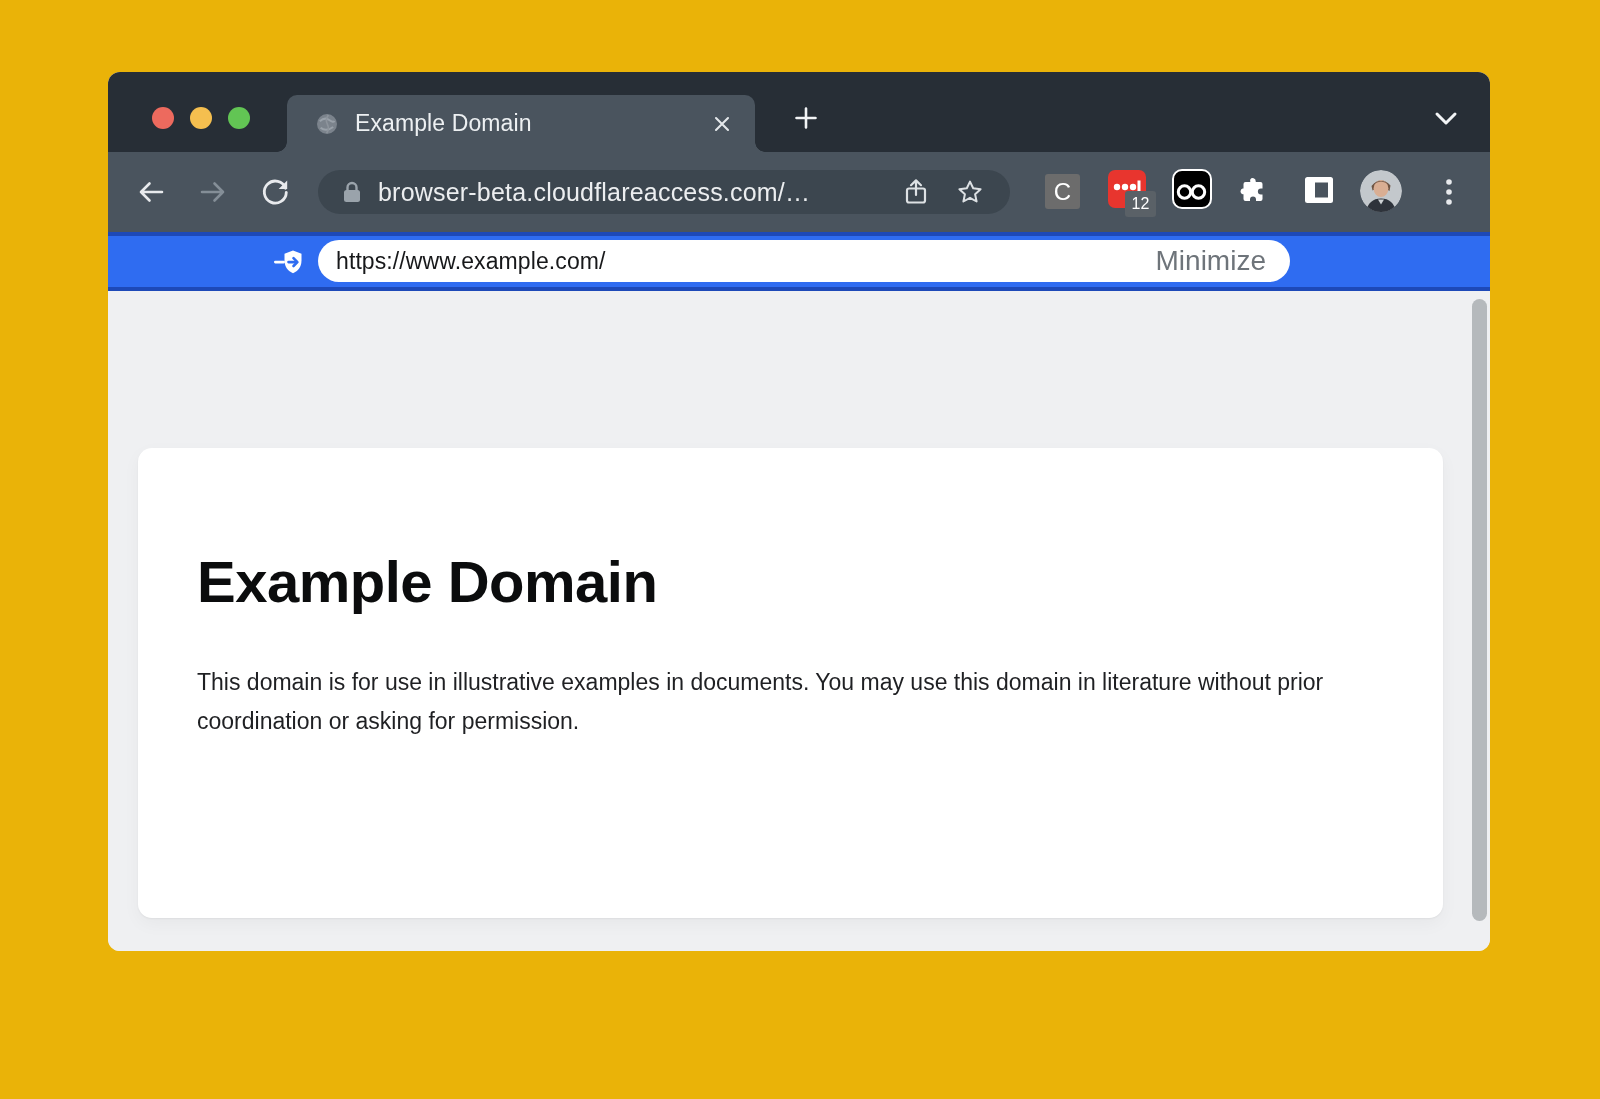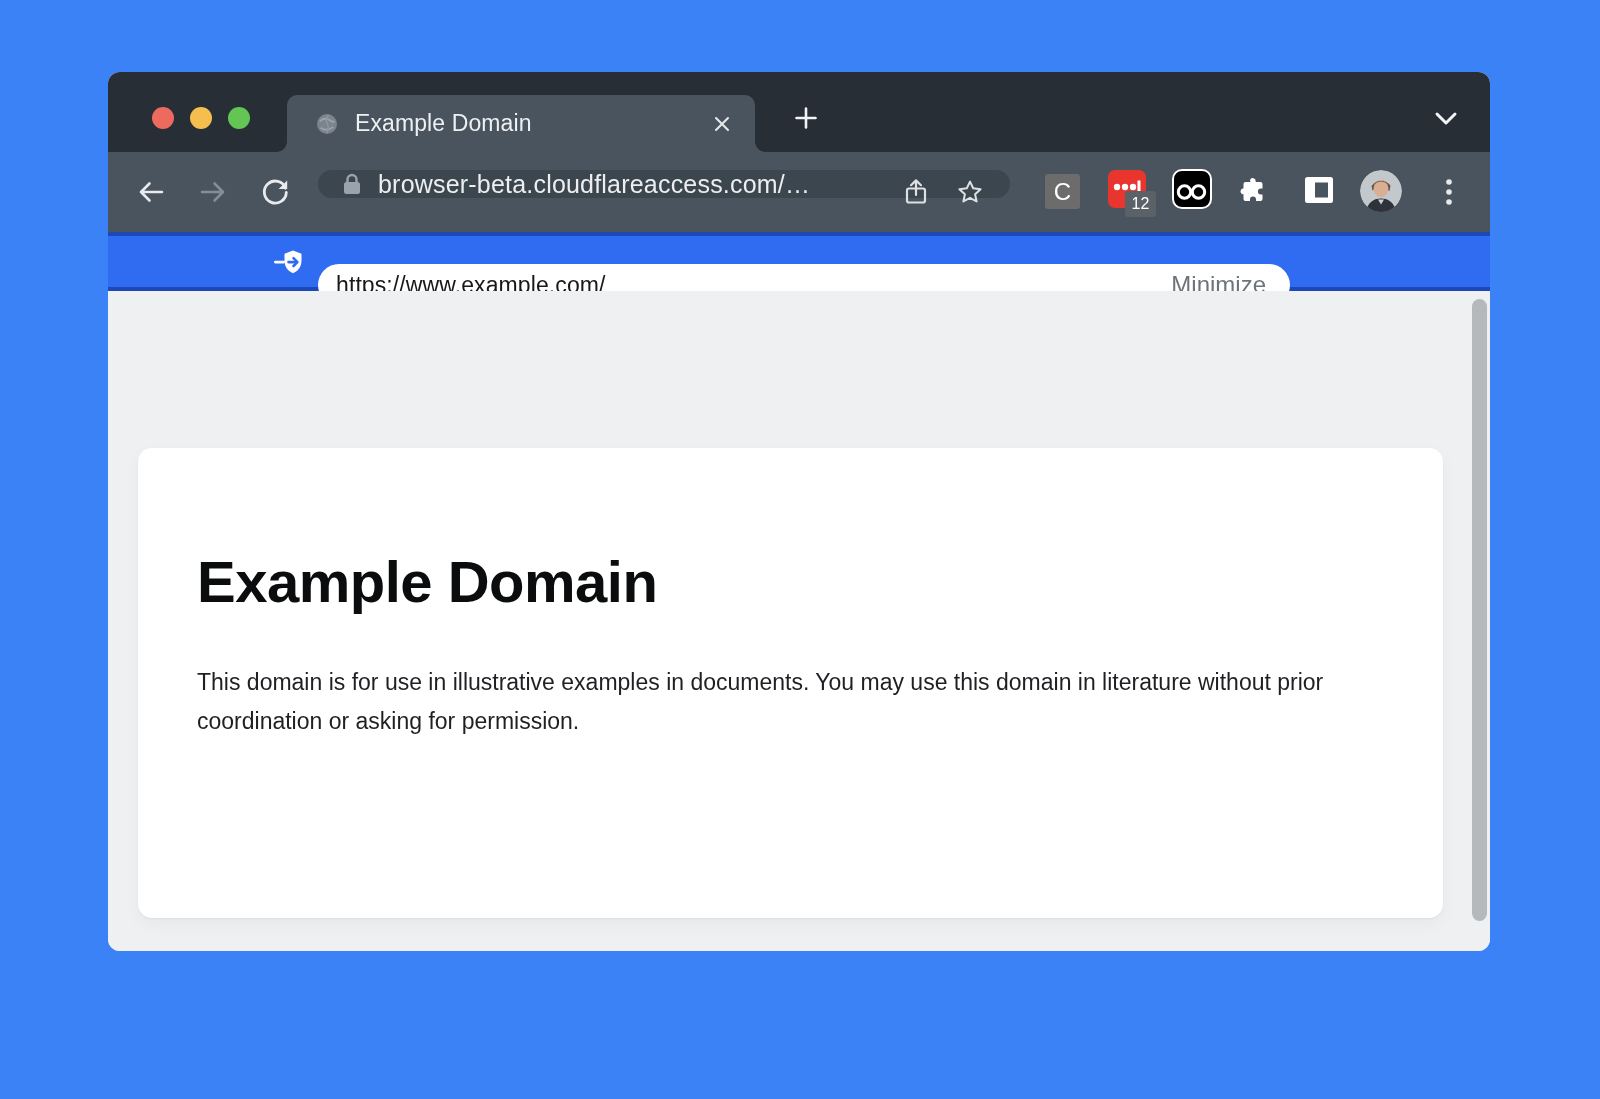--- a/index.html
+++ b/index.html
@@ -1,18 +1,18 @@
 <!DOCTYPE html>
 <html><head>
 <meta charset="utf-8">
 <style>
   * { margin:0; padding:0; box-sizing:border-box; }
   html,body { background:#000; }
   body { font-family:"Liberation Sans","DejaVu Sans",sans-serif; }
-  .stage { position:relative; width:1600px; height:1099px; background:#3b82f6; overflow:hidden; }
+  .stage { position:relative; width:1600px; height:1099px; background:#eab308; overflow:hidden; }
 
   
   .window { position:absolute; left:108px; top:72px; width:1382px; height:879px;
             border-radius:12px; overflow:hidden; background:#eff0f2;
             display:flex; flex-direction:column; }
 
   
   .tabstrip { position:relative; height:80px; background:#272e36; flex:0 0 auto; }
   .traffic { position:absolute; top:35px; left:44px; display:flex; gap:16px; }
   .traffic span { width:22px; height:22px; border-radius:50%; display:block; }
@@ -30,21 +30,21 @@
   .tab-close { margin-right:22px; width:22px; height:22px; flex:0 0 auto; cursor:default; }
 
   .newtab-btn { position:absolute; left:685px; top:33px; width:26px; height:26px; }
   .strip-chevron { position:absolute; left:1324px; top:37px; width:28px; height:20px; }
 
   
   .toolbar { position:relative; height:80px; background:#4a545e; flex:0 0 auto; }
   .nav-ic { position:absolute; top:25px; width:30px; height:30px; }
   .ic-back { left:28px; } .ic-fwd { left:90px; } .ic-reload { left:152px; }
 
-  .omnibox { position:absolute; left:210px; top:18px; width:692px; height:28px;
+  .omnibox { position:absolute; left:210px; top:18px; width:692px; height:44px;
              border-radius:22px; background:#3c464f; display:flex; align-items:center; }
   .omni-lock { margin-left:23px; width:22px; height:24px; flex:0 0 auto; }
   .omni-url { margin-left:15px; color:#eceef0; font-size:25px; letter-spacing:.2px;
               white-space:nowrap; overflow:hidden; flex:1 1 auto; }
   .omni-share { position:absolute; right:80px; top:8px; width:28px; height:28px; }
   .omni-star { position:absolute; right:26px; top:8px; width:28px; height:28px; }
 
   .ext { position:absolute; top:18px; }
   .ext-c { left:937px; width:35px; height:35px; top:22px; background:#6c6c6c; border-radius:3px;
            color:#fff; font-size:24px; text-align:center; line-height:35px; }
@@ -58,23 +58,23 @@
   .ext-panel { left:1196px; top:24px; width:30px; height:28px; }
   .avatar { position:absolute; left:1252px; top:18px; width:42px; height:42px; border-radius:50%;
             overflow:hidden; }
   .kebab { position:absolute; left:1327px; top:25px; width:28px; height:30px; }
 
   
   .isobar { position:relative; height:59px; background:#2f6cf1;
             border-top:4px solid #1d49b8; border-bottom:4px solid #1d49b8; flex:0 0 auto; }
   .iso-shield { position:absolute; left:166px; top:13px; width:32px; height:26px; }
   .iso-pill { position:absolute; left:210px; top:4px; width:972px; height:42px; background:#fff;
-              border-radius:21px; display:flex; align-items:center;margin-top:24px; }
+              border-radius:21px; display:flex; align-items:center; }
   .iso-url { margin-left:18px; color:#17181a; font-size:23px; letter-spacing:.1px; flex:1 1 auto; }
-  .iso-min { margin-right:24px; color:#6e747a; font-size:24px; flex:0 0 auto; cursor:default; }
+  .iso-min { margin-right:24px; color:#6e747a; font-size:28px; flex:0 0 auto; cursor:default; }
 
   
   .viewport { position:relative; flex:1 1 auto; background:#eff0f2; }
   .scroll-thumb { position:absolute; right:3px; top:8px; width:15px; height:622px;
                   border-radius:8px; background:#b5b9bc; }
   .card { position:absolute; left:30px; top:157px; width:1305px; height:470px; background:#fff;
           border-radius:14px; box-shadow:0 1px 2px rgba(0,0,0,.05), 0 6px 18px rgba(0,0,0,.04);
           padding-left:59px; }
   .page-h1 { margin-top:100px; font-size:58px; font-weight:700; color:#0b0c0d; letter-spacing:-.5px; }
   .page-p { margin-top:48px; width:1160px; font-size:23px; line-height:39px; color:#1f2023; }

